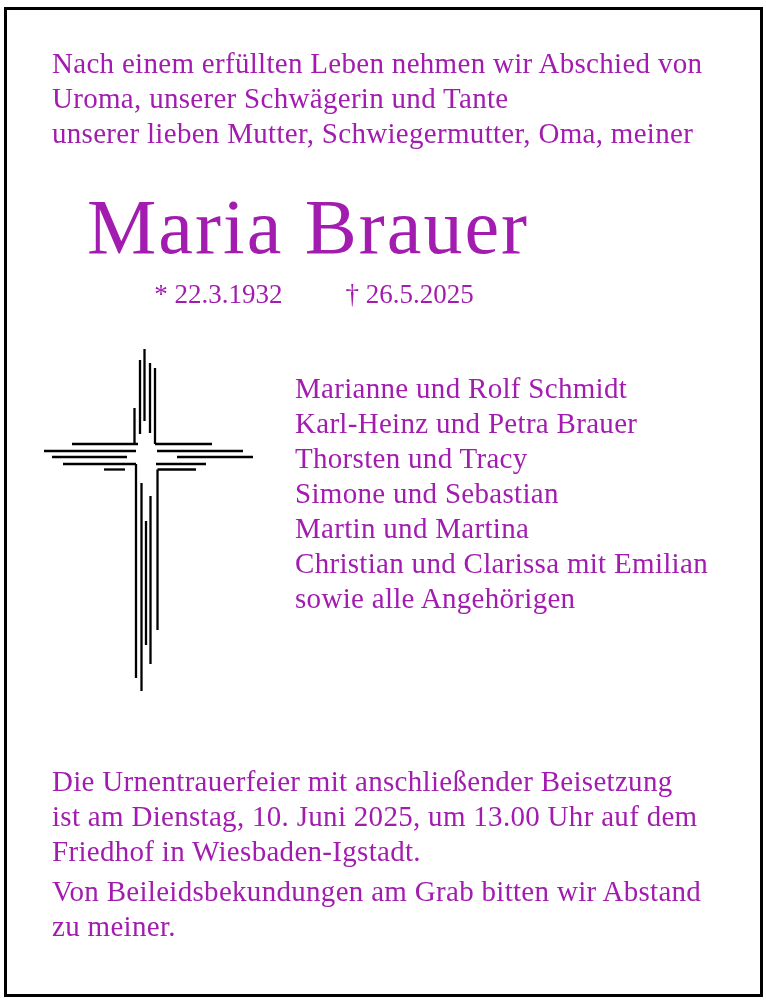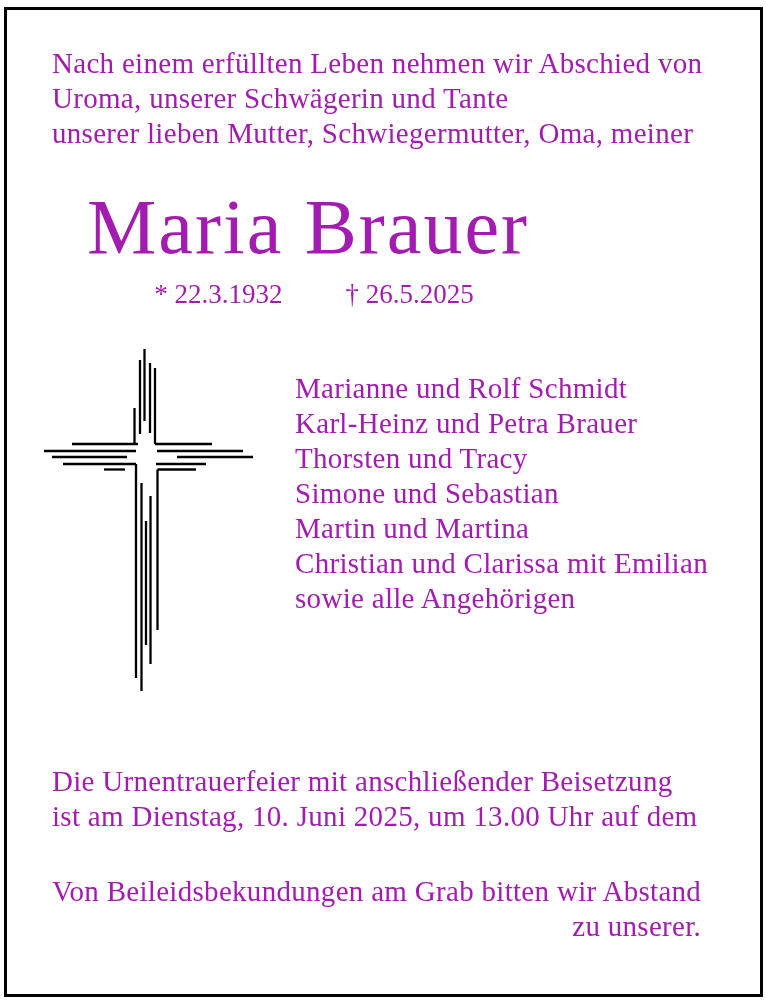--- a/index.html
+++ b/index.html
@@ -87,21 +87,20 @@
     letter-spacing: 0.3px;
     margin-top: 16px;
   }
   .condolence {
     position: absolute;
     left: 52px;
     top: 874px;
     font-size: 29px;
     line-height: 35px;
     letter-spacing: 0.3px;
-    text-align: right;
   }
 </style>
 </head>
 <body>
 
 <div class="page">
 
   <div class="frame"></div>
 
   <div class="intro">
@@ -149,20 +148,21 @@
     <div class="textline">Thorsten und Tracy</div>
     <div class="textline">Simone und Sebastian</div>
     <div class="textline">Martin und Martina</div>
     <div class="textline">Christian und Clarissa mit Emilian</div>
     <div class="textline">sowie alle Angehörigen</div>
   </div>
 
   <div class="funeral">
     <div class="textline">Die Urnentrauerfeier mit anschließender Beisetzung</div>
     <div class="textline">ist am Dienstag, 10. Juni 2025, um 13.00 Uhr auf dem</div>
+    <div class="textline">Friedhof in Wiesbaden-Igstadt.</div>
   </div>
 
   <div class="condolence">
     <div class="textline">Von Beileidsbekundungen am Grab bitten wir Abstand</div>
-    <div class="textline">zu unserer.</div>
+    <div class="textline">zu meiner.</div>
   </div>
 
 </div>
 
 </body></html>

